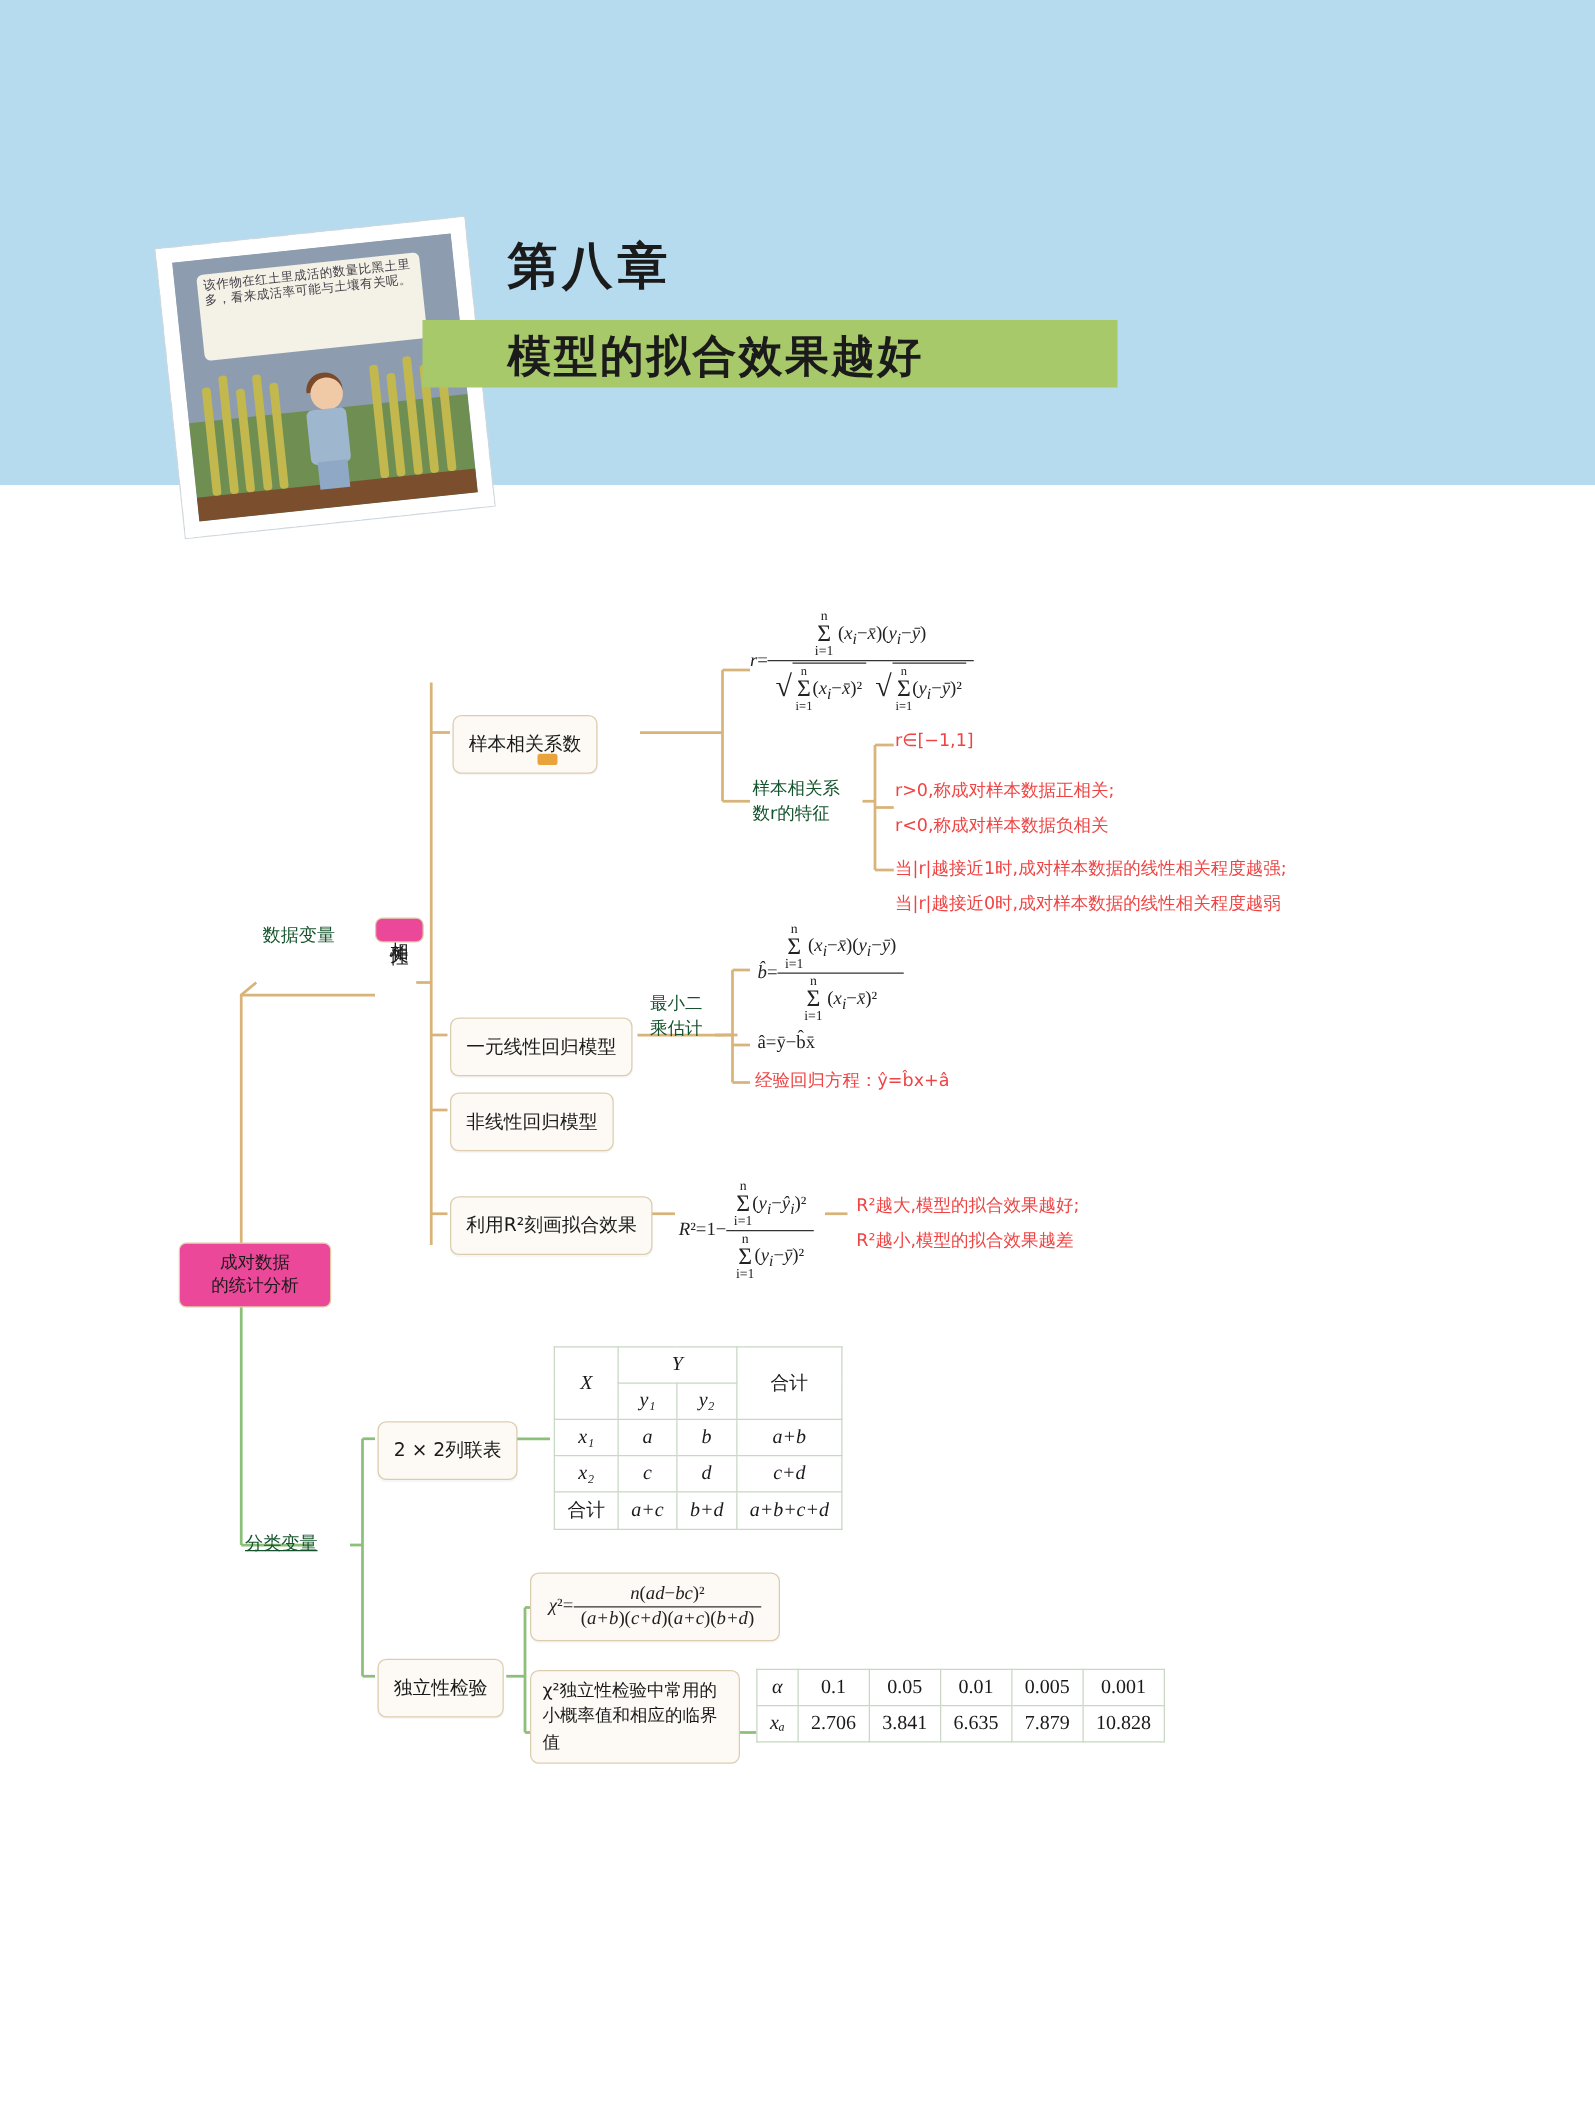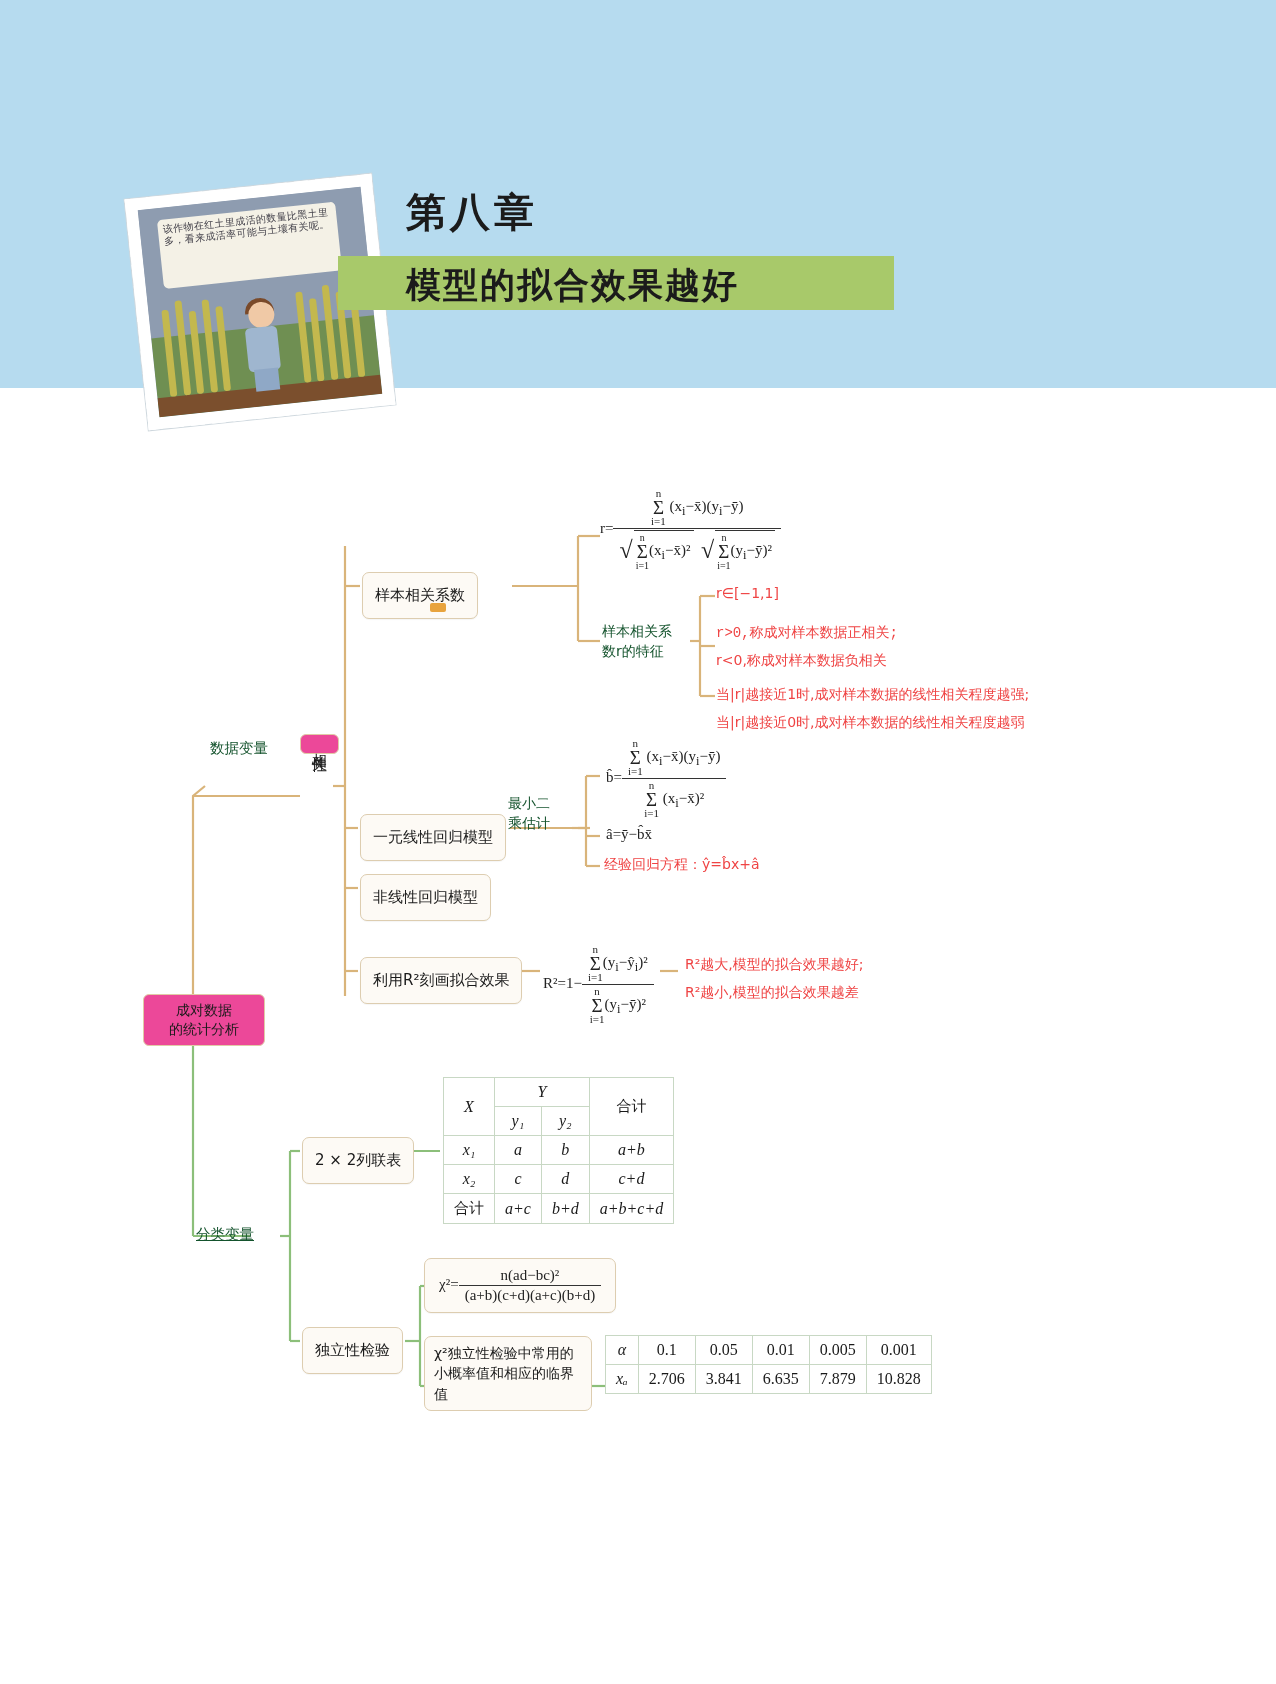--- a/index.html
+++ b/index.html
@@ -92,21 +92,21 @@
   }
   .frac{display:inline-block;vertical-align:middle;text-align:center;}
   .frac .num{display:block;padding:0 6px 1px;border-bottom:1px solid #333;}
   .frac .den{display:block;padding:1px 6px 0;}
   .sum{display:inline-block;vertical-align:middle;text-align:center;font-size:11px;line-height:1.0;}
   .sum .big{display:block;font-size:19px;line-height:0.9;}
   .sqrt{display:inline-block;vertical-align:middle;border-top:1px solid #333;padding:1px 3px 0 2px;margin-left:1px;}
   .sqrtsign{display:inline-block;vertical-align:middle;font-size:24px;line-height:0.8;}
   .txt{font-family:"DejaVu Sans","Liberation Sans",sans-serif;font-size:14.5px;color:#14532d;white-space:nowrap;}
   .txt-s{font-family:"DejaVu Sans","Liberation Sans",sans-serif;font-size:14px;color:#ef4444;}
-  .mix{font-family:"Liberation Serif",serif;}
+  .mix{font-family:"Liberation Serif",serif;font-style:italic;}
   table.grid{border-collapse:collapse;}
   table.grid td{
     border:1px solid #c8d8c4;
     font-family:"Liberation Serif","DejaVu Serif",serif;
     font-size:16px;text-align:center;padding:5px 10px;color:#1a1a1a;
   }
   table.grid td.cn{font-family:"DejaVu Sans","Liberation Sans",sans-serif;font-size:15px;}
   table.grid td.it{font-style:italic;}
   .badge{
     position:absolute;width:16px;height:9px;border-radius:2px;background:#e8a33d;
@@ -231,28 +231,28 @@
       &nbsp;<span class="sqrtsign">√</span><span class="sqrt"><span class="sum"><span style="font-size:10px;">n</span><span class="big">Σ</span><span style="font-size:10px;">i=1</span></span>(<span class="mix">y<sub>i</sub></span>−<span class="mix">ȳ</span>)²</span></span>
   </span>
 </div>
 
 <div class="node plain txt" style="left:602px;top:226px;font-size:14px;line-height:1.4;text-align:left;">
   <div>样本相关系</div>
   <div>数r的特征</div>
 </div>
 
 <div class="node plain txt-s" style="left:716px;top:189px;">r∈[−1,1]</div>
-<div class="node plain txt-s" style="left:716px;top:228px;font-family:Liberation Mono, monospace;">r&gt;0,称成对样本数据正相关;</div>
+<div class="node plain txt-s" style="left:716px;top:228px;">r&gt;0,称成对样本数据正相关;</div>
 <div class="node plain txt-s" style="left:716px;top:256px;">r&lt;0,称成对样本数据负相关</div>
 <div class="node plain txt-s" style="left:716px;top:290px;">当|r|越接近1时,成对样本数据的线性相关程度越强;</div>
 <div class="node plain txt-s" style="left:716px;top:318px;text-align:right;">当|r|越接近0时,成对样本数据的线性相关程度越弱</div>
 
 <div class="node box" style="left:360px;top:418px;">一元线性回归模型</div>
 
-<div class="node plain txt" style="left:508px;top:398px;font-size:14px;line-height:1.4;">
+<div class="node plain txt" style="left:520px;top:398px;font-size:14px;line-height:1.4;">
   <div>最小二</div>
   <div>乘估计</div>
 </div>
 
 <div class="node formula" style="left:606px;top:342px;">
   <span class="mix">b̂</span>=<span class="frac">
     <span class="num"><span class="sum"><span style="font-size:11px;">n</span><span class="big">Σ</span><span style="font-size:11px;">i=1</span></span>&nbsp;(<span class="mix">x<sub>i</sub></span>−<span class="mix">x̄</span>)(<span class="mix">y<sub>i</sub></span>−<span class="mix">ȳ</span>)</span>
     <span class="den"><span class="sum"><span style="font-size:11px;">n</span><span class="big">Σ</span><span style="font-size:11px;">i=1</span></span>&nbsp;(<span class="mix">x<sub>i</sub></span>−<span class="mix">x̄</span>)²</span>
   </span>
 </div>

